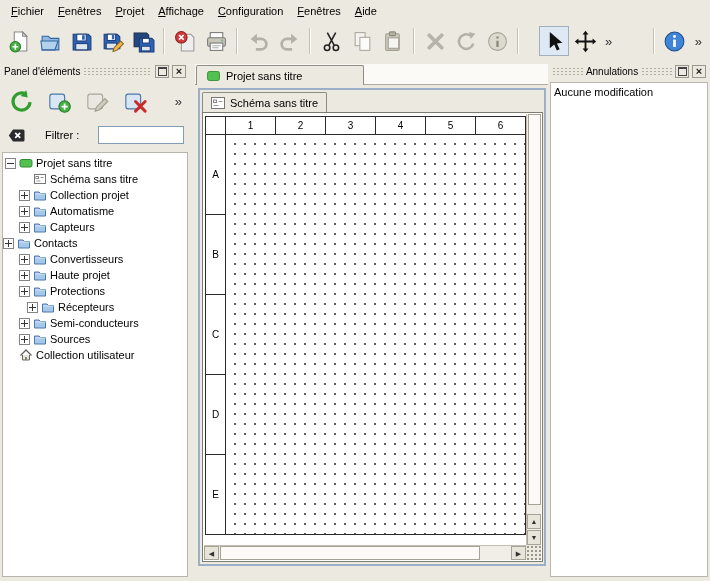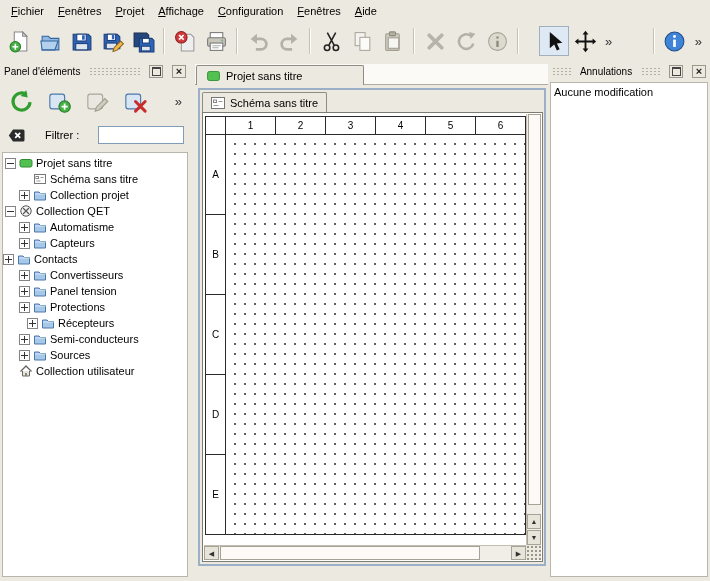--- a/index.html
+++ b/index.html
@@ -22,21 +22,21 @@
   .tbtn.active{background:#dfe9f4;border:1px solid #9fb0c0;}
   .tsep{width:1px;height:26px;flex:none;background:#c5c2b6;border-right:1px solid #fdfdfb;margin:0 4px;}
   .tgap{width:14px;flex:none;}
   .chev{font-size:13px;color:#333;padding:0 4px;cursor:default;}
   .tgroup{margin-left:auto;display:flex;align-items:center;gap:1px;}
 
   
   .dock{position:absolute;top:64px;bottom:4px;}
   .left-dock{left:2px;width:186px;}
   .right-dock{left:550px;width:158px;}
-  .dock-title{position:absolute;top:0;left:0;right:0;height:15px;display:flex;align-items:center;gap:9px;
+  .dock-title{position:absolute;top:0;left:0;right:0;height:15px;display:flex;align-items:center;gap:3px;
               font-size:10px;padding:0 2px;}
   .dock-dots{flex:1;height:9px;background-image:radial-gradient(#b3b0a2 1px,transparent 1.2px);
              background-size:4px 3px;}
   .dock-btn{width:14px;height:13px;flex:none;border:1px solid #9a978c;background:#ece9e0;display:flex;
             align-items:center;justify-content:center;box-sizing:border-box;cursor:default;}
   .float-glyph{width:7px;height:6px;border:1px solid #444;border-top:2px solid #444;display:block;}
   .close-glyph{font-size:11px;line-height:1;color:#222;font-weight:bold;margin-top:-1px;}
 
   
   .dock-tools{position:absolute;top:19px;left:4px;right:2px;height:36px;display:flex;align-items:center;gap:8px;}
@@ -335,30 +335,20 @@
         <div class="tree-row" style="padding-left: 16px;">
           <span class="exp plus"></span>
           <span class="ticon">
             <svg viewBox="0 0 14 14">
               <path d="M1.5 4h4.5L7.5 5.5h5V12h-11z" fill="#a8c8ea" stroke="#4a78aa"></path>
               <path d="M2 6h10.5" stroke="#d5e4f4"></path>
             </svg>
           </span>
           <span>Collection projet</span>
         </div>
-        <div class="tree-row" style="padding-left: 2px;">
-          <span class="exp minus"></span>
-          <span class="ticon">
-            <svg viewBox="0 0 14 14">
-              <circle cx="7" cy="7" r="5.2" fill="#f4f4f4" stroke="#555"></circle>
-              <path d="M4 4l6 6M10 4l-6 6" stroke="#555" stroke-width="1.2"></path>
-            </svg>
-          </span>
-          <span>Collection QET</span>
-        </div>
         <div class="tree-row" style="padding-left: 16px;">
           <span class="exp plus"></span>
           <span class="ticon">
             <svg viewBox="0 0 14 14">
               <path d="M1.5 4h4.5L7.5 5.5h5V12h-11z" fill="#a8c8ea" stroke="#4a78aa"></path>
               <path d="M2 6h10.5" stroke="#d5e4f4"></path>
             </svg>
           </span>
           <span>Automatisme</span>
         </div>
@@ -393,21 +383,21 @@
           <span>Convertisseurs</span>
         </div>
         <div class="tree-row" style="padding-left: 16px;">
           <span class="exp plus"></span>
           <span class="ticon">
             <svg viewBox="0 0 14 14">
               <path d="M1.5 4h4.5L7.5 5.5h5V12h-11z" fill="#a8c8ea" stroke="#4a78aa"></path>
               <path d="M2 6h10.5" stroke="#d5e4f4"></path>
             </svg>
           </span>
-          <span>Panel tension</span>
+          <span>Haute projet</span>
         </div>
         <div class="tree-row" style="padding-left: 16px;">
           <span class="exp plus"></span>
           <span class="ticon">
             <svg viewBox="0 0 14 14">
               <path d="M1.5 4h4.5L7.5 5.5h5V12h-11z" fill="#a8c8ea" stroke="#4a78aa"></path>
               <path d="M2 6h10.5" stroke="#d5e4f4"></path>
             </svg>
           </span>
           <span>Protections</span>

